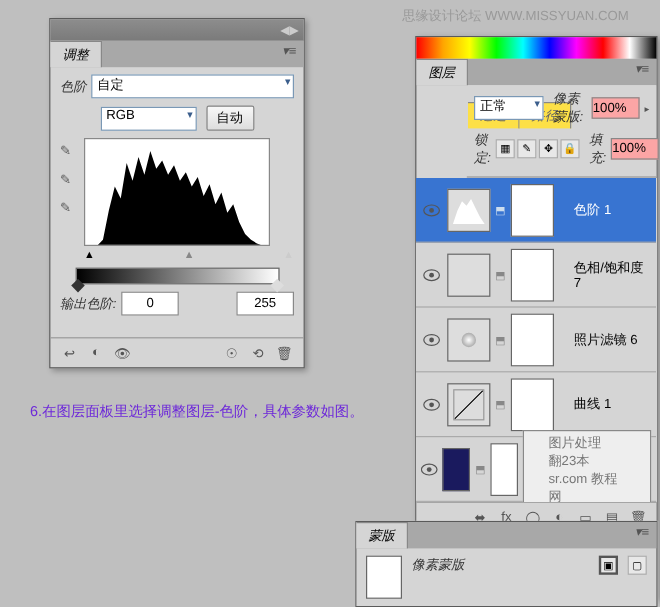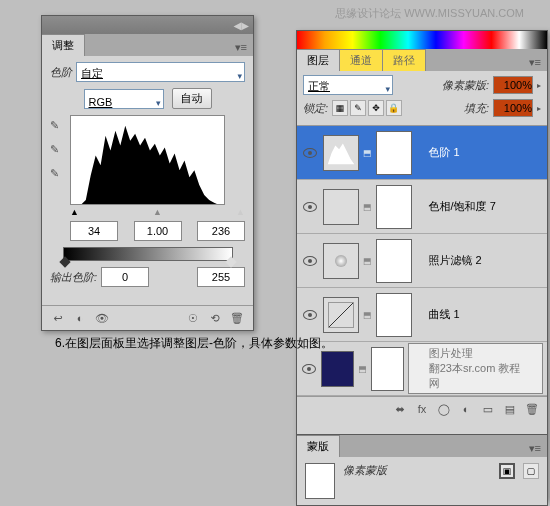--- a/index.html
+++ b/index.html
@@ -1,62 +1,62 @@
 <!DOCTYPE html>
 <html><head>
 <meta charset="utf-8">
 <style>
 *{box-sizing:border-box;margin:0;padding:0;font-family:"Microsoft YaHei",SimSun,Arial,sans-serif;font-size:11px;}
 body{background:#bfbfbf;width:550px;height:506px;position:relative;overflow:hidden;}
 .panel{position:absolute;background:#d5d5d5;border:1px solid #5a5a5a;box-shadow:2px 2px 5px rgba(0,0,0,0.3);}
 .panel-header{background:linear-gradient(#8d8d8d,#7a7a7a);height:18px;display:flex;align-items:center;justify-content:flex-end;padding:0 4px;}
 .collapse-icon{color:#ccc;font-size:10px;}
-.tab-row{display:flex;background:#a8a8a8;height:22px;align-items:flex-end;}
+.tab-row{display:flex;background:#a8a8a8;height:22px;align-items:flex-start;font-style:italic;}
 .tab{padding:3px 10px;background:#d5d5d5;border-top:1px solid #888;border-right:1px solid #888;cursor:pointer;}
 .tab.inactive{background:#fde047;color:#666;margin-top:36px;}
 .menu-btn{margin-left:auto;padding:2px 6px;color:#555;}
 .adj-body{padding:6px 8px;}
 .row{display:flex;align-items:center;gap:4px;margin-bottom:6px;}
 .label{color:#333;font-style:italic;}
-.select{background:#fff;border:1px solid #7a98b5;height:20px;display:flex;align-items:flex-end;padding:0 4px;position:relative;text-decoration:underline;}
+.select{background:#fff;border:1px solid #7a98b5;height:20px;display:flex;align-items:flex-start;padding:0 4px;position:relative;}
 .select-arrow{position:absolute;right:2px;color:#3b5e8c;font-size:9px;}
 .btn{background:linear-gradient(#f8f8f8,#ddd);border:1px solid #888;padding:2px 8px;border-radius:2px;}
 .histogram{background:#fff;border:1px solid #888;height:90px;width:155px;position:relative;overflow:hidden;}
 .eyedroppers{display:flex;flex-direction:column;gap:8px;margin-top:4px;}
 .eyedropper{width:16px;height:16px;color:#555;}
 .input-num{width:48px;height:20px;background:#fff;border:1px solid #888;text-align:center;}
 .gradient-bar{height:14px;width:170px;background:linear-gradient(to right,#000,#fff);border:1px solid #666;position:relative;}
 .slider-handle{position:absolute;bottom:-6px;width:8px;height:8px;background:#333;transform:rotate(45deg);}
 .bottom-icons{display:flex;gap:6px;padding:4px 8px;border-top:1px solid #999;margin-top:6px;align-items:center;}
 .mini-icon{width:16px;height:16px;display:flex;align-items:center;justify-content:center;color:#555;}
-.layers-panel{right:2px;top:30px;width:252px;height:470px;}
+.layers-panel{right:2px;top:30px;width:202px;height:470px;}
 .spectrum{height:18px;background:linear-gradient(to right,red,orange,yellow,lime,cyan,blue,magenta,red,#fff,#000);}
-.layers-controls{padding:4px 6px;background:#d5d5d5;border-bottom:1px solid #999;}
+.layers-controls{padding:4px 6px;background:#d5d5d5;border-bottom:1px solid #999;margin-left:42px;}
 .ctrl-row{display:flex;align-items:center;gap:4px;margin-bottom:4px;}
-.pct-input{width:40px;height:18px;background:#c2410c;border:1px solid #888;text-align:right;}
+.pct-input{width:40px;height:18px;background:#fca5a5;border:1px solid #888;text-align:left;}
 .pct-arrow{font-size:8px;color:#555;}
 .lock-icons{display:flex;gap:2px;}
 .lock-ico{width:16px;height:16px;border:1px solid #aaa;background:#e8e8e8;display:flex;align-items:center;justify-content:center;font-size:9px;}
 .layers-list{background:#d5d5d5;overflow-y:auto;}
 .layer-row{display:flex;align-items:center;height:54px;border-bottom:1px solid #aaa;padding:2px 4px;gap:4px;}
 .layer-row.selected{background:#3874d1;color:#fff;}
 .eye-col{width:18px;height:18px;display:flex;align-items:center;justify-content:center;}
 .eye-ico{width:14px;height:10px;border:1px solid #555;border-radius:50%;position:relative;}
 .eye-ico::after{content:"";position:absolute;width:4px;height:4px;background:#555;border-radius:50%;top:2px;left:4px;}
 .thumb{width:36px;height:36px;background:#fff;border:1px solid #666;display:flex;align-items:center;justify-content:center;font-size:8px;overflow:hidden;}
 .thumb.adj{background:#ddd;}
 .mask-thumb{width:36px;height:44px;background:#fff;border:1px solid #666;}
 .link-ico{font-size:9px;color:#888;}
 .layer-row.selected .link-ico{color:#cde;}
 .layer-name{flex:1;padding-left:2px;margin-left:11px;}
 .layers-footer{display:flex;gap:4px;padding:4px 6px;border-top:1px solid #999;justify-content:flex-end;align-items:center;background:#d5d5d5;}
 .foot-ico{width:18px;height:16px;color:#555;display:flex;align-items:center;justify-content:center;font-size:11px;}
 .masks-panel{position:absolute;right:2px;bottom:0;width:252px;background:#d5d5d5;border:1px solid #5a5a5a;}
 .masks-body{display:flex;align-items:flex-start;padding:6px 8px;gap:8px;}
-.caption{position:absolute;left:55px;top:335px;color:#000000;font-size:12px;z-index:5;}
+.caption{position:absolute;left:25px;top:335px;color:#6d28d9;font-size:12px;z-index:5;}
 .watermark{position:absolute;right:26px;top:6px;color:#999;font-size:11px;}
 .hist-svg{position:absolute;inset:0;}
 .thumb-hist{background:#333;position:relative;}
 .thumb-hist svg{width:100%;height:100%;}
 .thumb-hue{background:linear-gradient(#888 33%,#aaa 33% 66%,#ccc 66%);}
 .thumb-photo{background:#ddd;}
 .thumb-photo::after{content:"";width:12px;height:12px;border-radius:50%;background:radial-gradient(#fff,#888);display:block;margin:12px auto;}
 .thumb-curves{background:#eee;position:relative;}
 .thumb-curves::after{content:"";position:absolute;inset:4px;border:1px solid #999;background:linear-gradient(135deg,transparent 48%,#333 48% 52%,transparent 52%);}
 .thumb-solid{background:#1a1a5e;}
@@ -101,25 +101,20 @@
         <div class="histogram">
           <svg class="hist-svg" viewBox="0 0 155 90" preserveAspectRatio="none">
             <polygon fill="#000" points="10,90 15,85 20,60 25,40 30,50 35,20 40,35 45,15 50,30 55,10 60,25 65,18 70,30 75,22 80,35 85,28 90,40 95,32 100,48 105,38 110,55 115,45 120,62 125,55 130,70 135,80 140,85 145,88 150,90 10,90"></polygon>
           </svg>
         </div>
         <div style="display:flex;justify-content:space-between;margin-top:2px;">
           <span style="font-size:9px;">▲</span>
           <span style="font-size:9px;color:#888;">▲</span>
           <span style="font-size:9px;color:#ccc;">▲</span>
         </div>
-        <div style="display:flex;justify-content:space-between;gap:4px;margin-top:4px;">
-          <input class="input-num" value="34" style="">
-          <input class="input-num" value="1.00" style="">
-          <input class="input-num" value="236" style="">
-        </div>
       </div>
     </div>
     <div class="row" style="flex-direction:column;align-items:center;">
       <div class="gradient-bar">
         <div class="slider-handle" style="left:-3px;"></div>
         <div class="slider-handle" style="right:-3px;background:#ddd;"></div>
       </div>
     </div>
     <div class="row">
       <span class="label">输出色阶:</span>
@@ -195,21 +190,21 @@
       <div class="mask-thumb"></div>
       <span class="layer-name">色相/饱和度 7</span>
     </div>
     <div class="layer-row">
       <div class="eye-col">
           <div class="eye-ico"></div>
         </div>
       <div class="thumb adj thumb-photo"></div>
       <span class="link-ico">⬒</span>
       <div class="mask-thumb"></div>
-      <span class="layer-name">照片滤镜 2</span>
+      <span class="layer-name">照片滤镜 6</span>
     </div>
     <div class="layer-row">
       <div class="eye-col">
           <div class="eye-ico"></div>
         </div>
       <div class="thumb adj thumb-curves"></div>
       <span class="link-ico">⬒</span>
       <div class="mask-thumb"></div>
       <span class="layer-name">曲线 1</span>
     </div>

